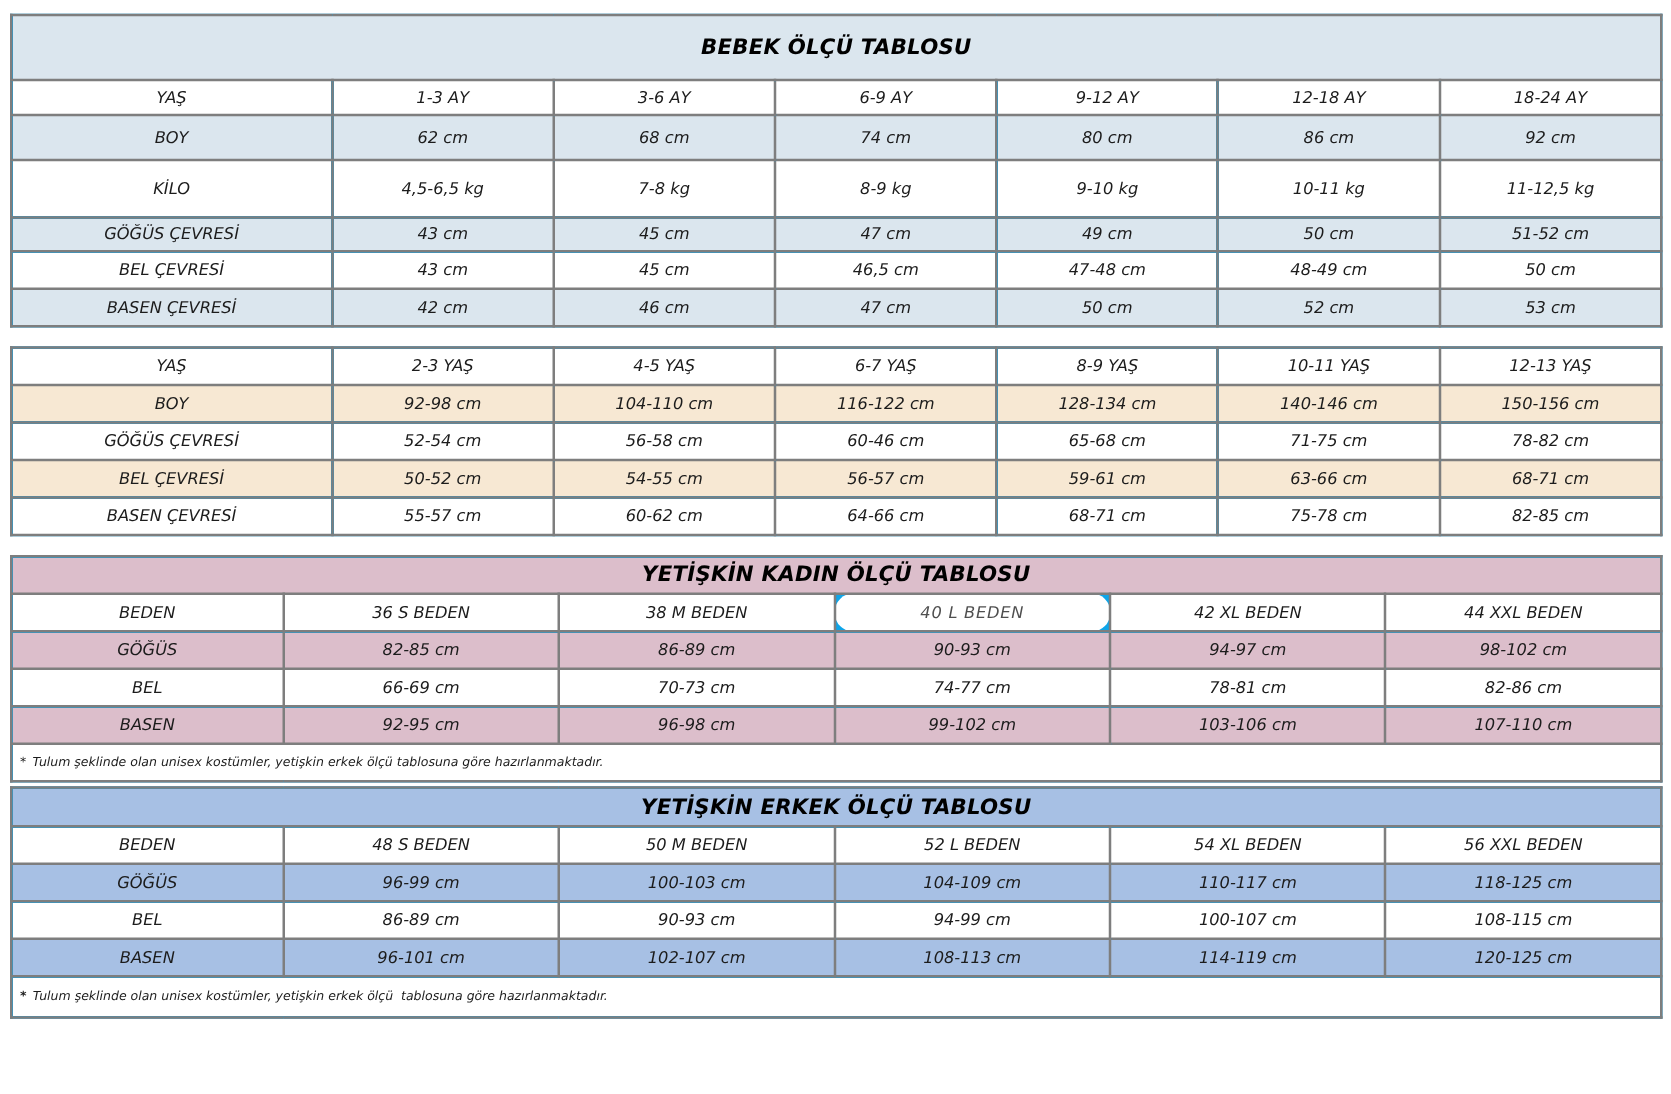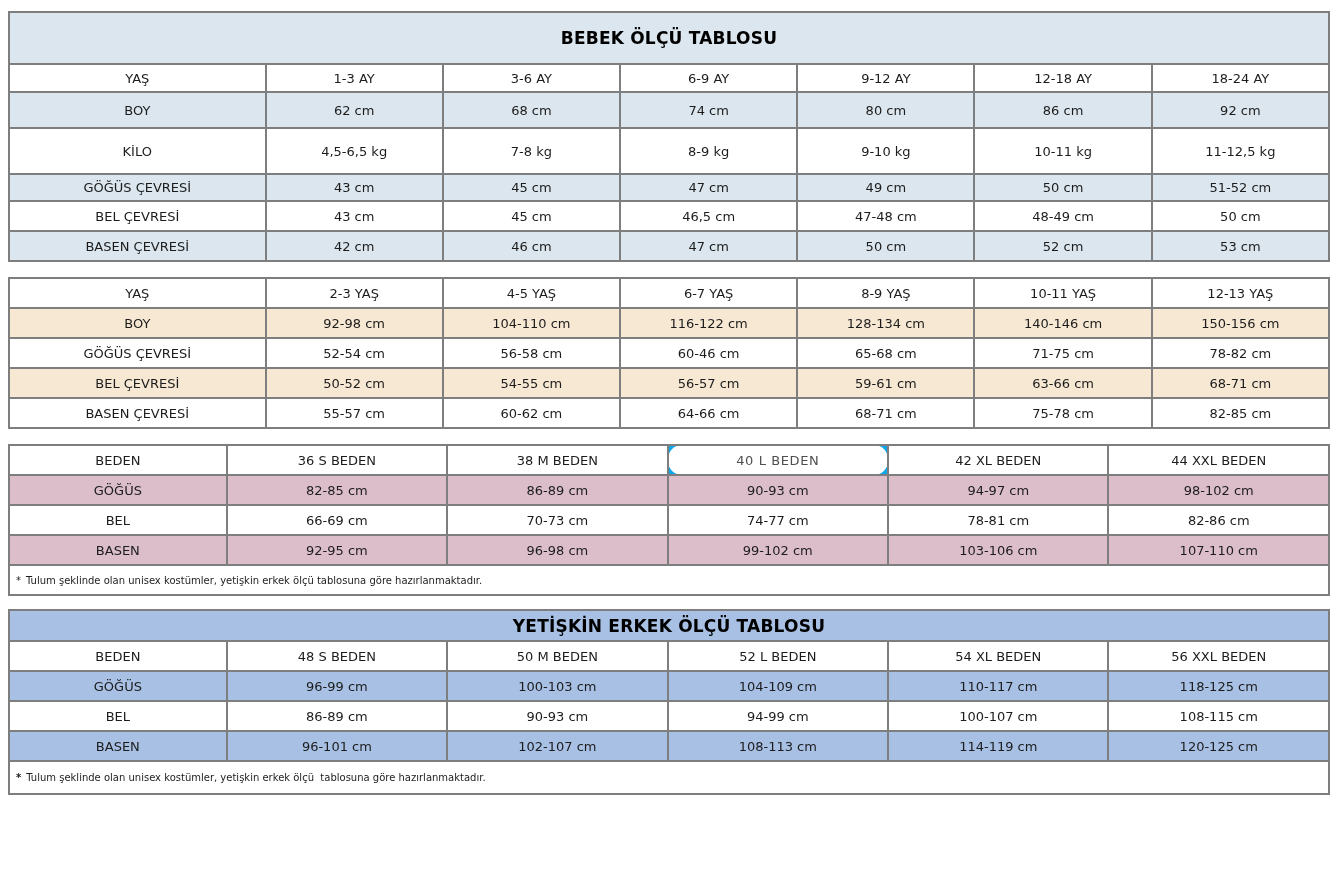--- a/index.html
+++ b/index.html
@@ -16,20 +16,21 @@
   table.size-table {
     border-collapse: collapse;
     table-layout: fixed;
     width: 1322px;
     margin-left: 8px;
     background: #0ea5e9;
     font-size: 13px;
     color: #1c1c1c;
     text-align: center;
     border: 2px solid #f97316;
+    font-style: italic;
   }
   table.size-table td {
     border: 2px solid #7e7e7e;
     padding: 1px 4px;
     overflow: hidden;
     white-space: nowrap;
   }
   tr.title-row td {
     font-weight: bold;
     font-size: 17px;
@@ -49,21 +50,21 @@
   .note-star { margin-right: 5px; }
   .note-star.bold { font-weight: bold; }
   .note-text { white-space: pre-wrap; }
 
   .muted { color: #4f4f4f; letter-spacing: 0.6px; border-radius: 14px; }
 
   
   .t1 { margin-top: 11px; }
   .t2 { margin-top: 15px; }
   .t3 { margin-top: 15px; }
-  .t4 { margin-top: 13px; border-bottom: 3px solid #3f3f3f; }
+  .t4 { margin-top: 3px; border-bottom: 3px solid #3f3f3f; }
 
   .t1 tr.title-row { height: 52px; }
   .t2 tr.title-row { height: 36px; }
   .t3 tr.title-row { height: 30px; }
   .t4 tr.title-row { height: 31px; }
 
   .size-table tr.data-row { height: 30px; }
   .t1 tr:nth-child(2) { height: 28px; }
   .t1 tr:nth-child(3) { height: 36px; }
   .t1 tr:nth-child(4) { height: 46px; }
@@ -207,20 +208,23 @@
     <table class="size-table t3" style="--band: #dcbecb;">
       <colgroup>
         <col style="width: 16.49%;">
         <col style="width: 16.7%;">
         <col style="width: 16.7%;">
         <col style="width: 16.7%;">
         <col style="width: 16.7%;">
         <col style="width: 16.7%;">
       </colgroup>
       <tbody>
+        <tr class="title-row">
+          <td colspan="6" class="band">YETİŞKİN KADIN ÖLÇÜ TABLOSU</td>
+        </tr>
         <tr class="data-row">
           <td class="white">BEDEN</td>
           <td class="white">36 S BEDEN</td>
           <td class="white">38 M BEDEN</td>
           <td class="white muted">40 L BEDEN</td>
           <td class="white">42 XL BEDEN</td>
           <td class="white">44 XXL BEDEN</td>
         </tr>
         <tr class="data-row">
           <td class="band">GÖĞÜS</td>

